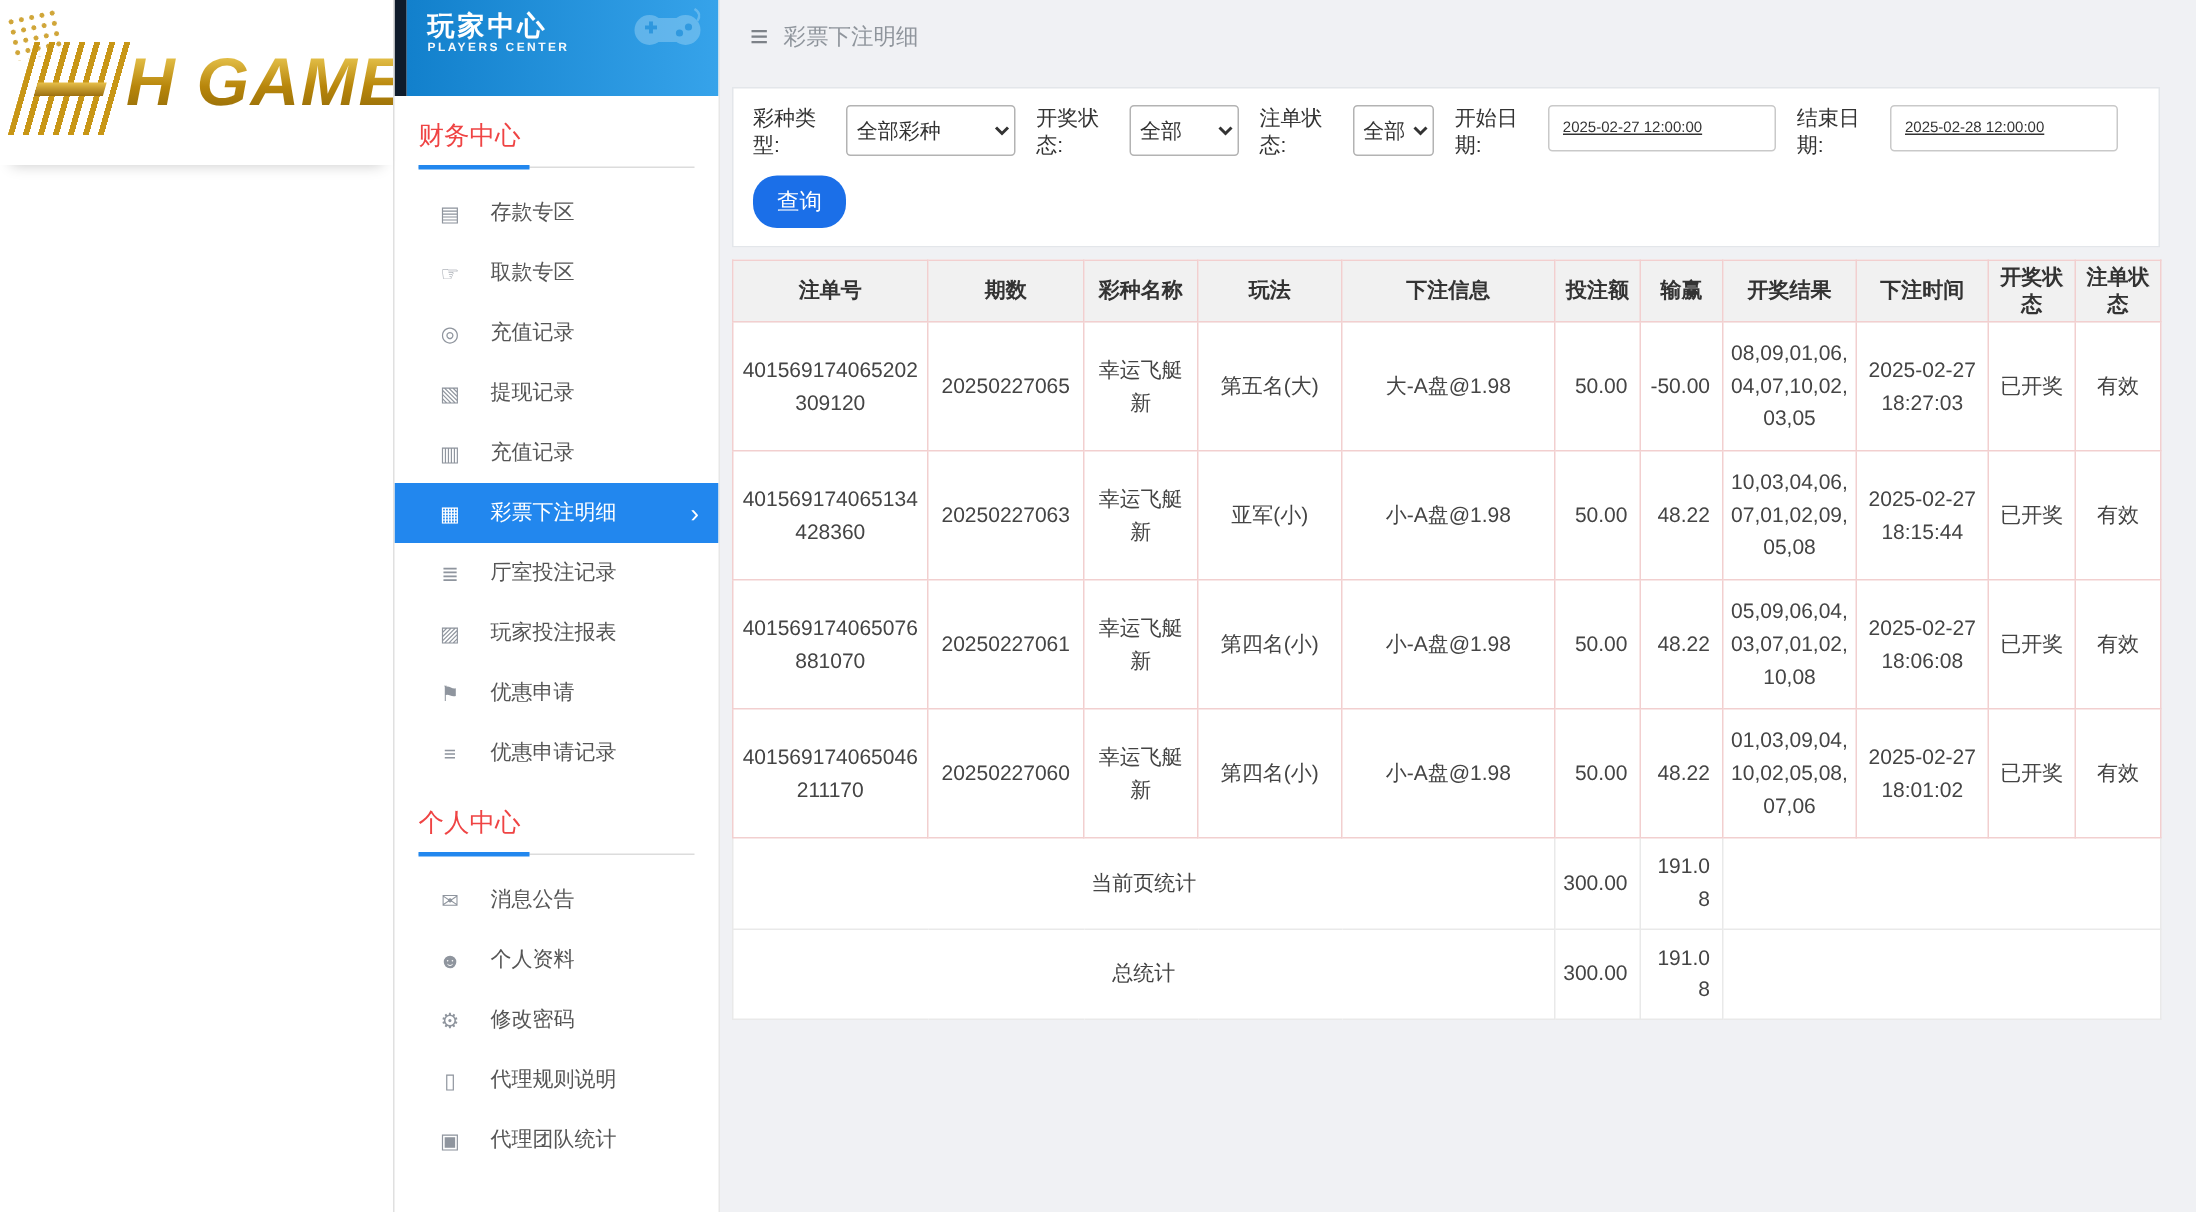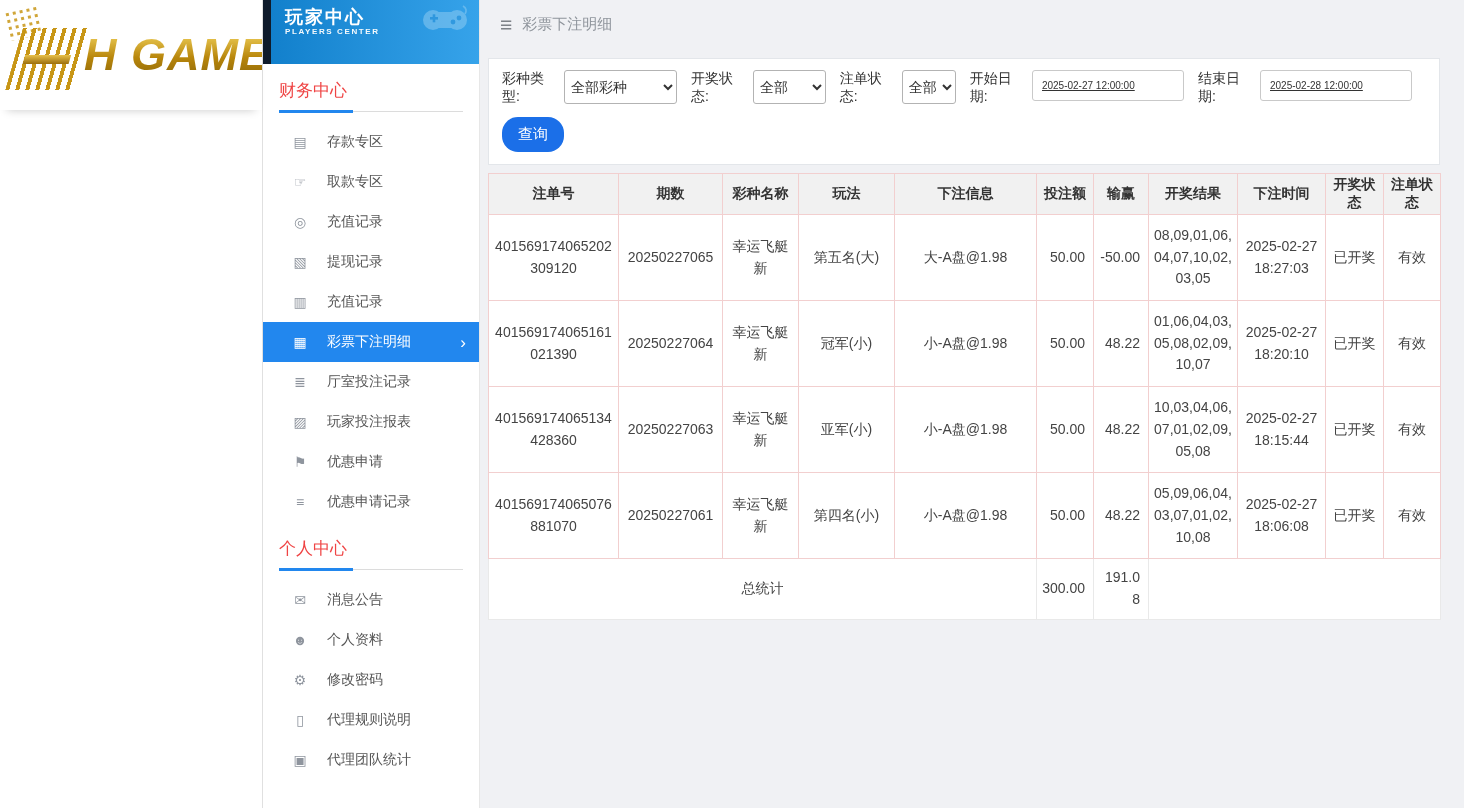--- a/index.html
+++ b/index.html
@@ -267,33 +267,20 @@
             <td>第五名(大)</td>
             <td>大-A盘@1.98</td>
             <td>50.00</td>
             <td>-50.00</td>
             <td>08,09,01,06,04,07,10,02,03,05</td>
             <td>2025-02-27 18:27:03</td>
             <td>已开奖</td>
             <td>有效</td>
           </tr>
           <tr class="data-row">
-            <td>401569174065161021390</td>
-            <td>20250227064</td>
-            <td>幸运飞艇新</td>
-            <td>冠军(小)</td>
-            <td>小-A盘@1.98</td>
-            <td>50.00</td>
-            <td>48.22</td>
-            <td>01,06,04,03,05,08,02,09,10,07</td>
-            <td>2025-02-27 18:20:10</td>
-            <td>已开奖</td>
-            <td>有效</td>
-          </tr>
-          <tr class="data-row">
             <td>401569174065134428360</td>
             <td>20250227063</td>
             <td>幸运飞艇新</td>
             <td>亚军(小)</td>
             <td>小-A盘@1.98</td>
             <td>50.00</td>
             <td>48.22</td>
             <td>10,03,04,06,07,01,02,09,05,08</td>
             <td>2025-02-27 18:15:44</td>
             <td>已开奖</td>
@@ -305,20 +292,39 @@
             <td>幸运飞艇新</td>
             <td>第四名(小)</td>
             <td>小-A盘@1.98</td>
             <td>50.00</td>
             <td>48.22</td>
             <td>05,09,06,04,03,07,01,02,10,08</td>
             <td>2025-02-27 18:06:08</td>
             <td>已开奖</td>
             <td>有效</td>
           </tr>
+          <tr class="data-row">
+            <td>401569174065046211170</td>
+            <td>20250227060</td>
+            <td>幸运飞艇新</td>
+            <td>第四名(小)</td>
+            <td>小-A盘@1.98</td>
+            <td>50.00</td>
+            <td>48.22</td>
+            <td>01,03,09,04,10,02,05,08,07,06</td>
+            <td>2025-02-27 18:01:02</td>
+            <td>已开奖</td>
+            <td>有效</td>
+          </tr>
+          <tr class="summary-row">
+            <td colspan="5">当前页统计</td>
+            <td class="snum">300.00</td>
+            <td class="snum">191.08</td>
+            <td colspan="4"></td>
+          </tr>
           <tr class="summary-row">
             <td colspan="5">总统计</td>
             <td class="snum">300.00</td>
             <td class="snum">191.08</td>
             <td colspan="4"></td>
           </tr>
         </tbody>
     </table>
   </div>
 

